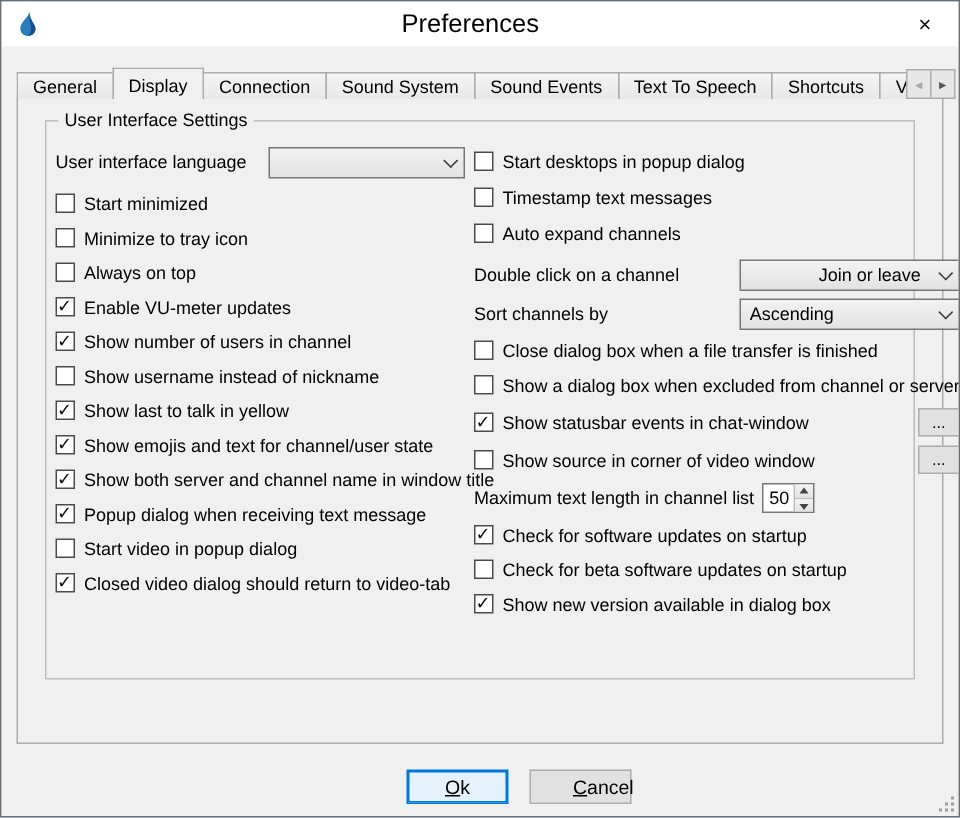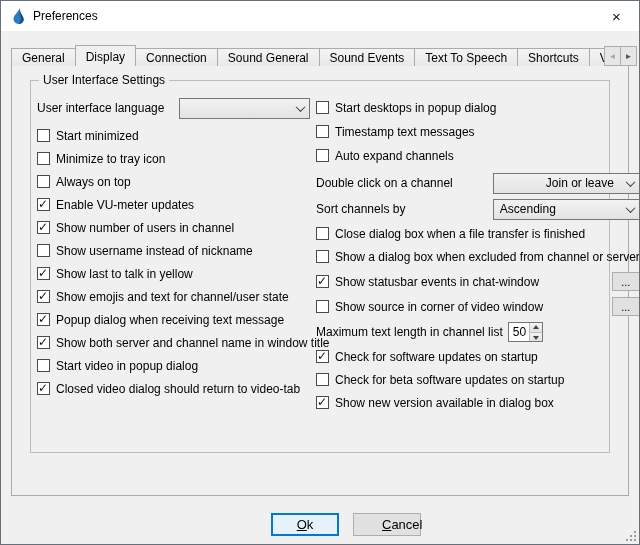--- a/index.html
+++ b/index.html
@@ -16,21 +16,21 @@
     background: #f0f0f0;
     border: 1px solid #64717c;
     overflow: hidden;
   }
   
   .titlebar {
     position: absolute; top:0; left:0; right:0; height:30px;
     background:#ffffff; display:flex; align-items:center;
   }
   .app-icon { width:17px; height:17px; margin:0 6px 0 9px; flex:none; }
-  .title-text { flex:1; font-size:12px; }
+  .title-text { flex:1; font-size:17px;text-align:center; }
   .close-btn {
     width:45px; height:30px; flex:none;
     display:flex; align-items:center; justify-content:center;
     font-size:15px; color:#111; cursor:default;
   }
   
   .dlg-body { position:absolute; top:30px; left:0; right:0; bottom:0; background:#f0f0f0; }
   
   .tabbar {
     position:absolute; top:14px; left:10px; right:22px; height:21px;
@@ -156,21 +156,21 @@
     <span class="title-text">Preferences</span>
     <span class="close-btn">×</span>
   </div>
 
   <div class="dlg-body">
 
     <div class="tabbar">
       <div class="tab">General</div>
       <div class="tab selected">Display</div>
       <div class="tab">Connection</div>
-      <div class="tab">Sound General</div>
+      <div class="tab">Sound System</div>
       <div class="tab">Sound Events</div>
       <div class="tab">Text To Speech</div>
       <div class="tab">Shortcuts</div>
       <div class="tab">Video</div>
     </div>
     <div class="tab-scroller">
       <div class="tab-scroll-btn disabled">◄</div>
       <div class="tab-scroll-btn">►</div>
     </div>
 
@@ -227,26 +227,26 @@
                   <span class="cb-lbl">Show last to talk in yellow</span>
                 </div>
 
                 <div class="cb-row">
                   <span class="cb-box checked"></span>
                   <span class="cb-lbl">Show emojis and text for channel/user state</span>
                 </div>
 
                 <div class="cb-row">
                   <span class="cb-box checked"></span>
+                  <span class="cb-lbl">Show both server and channel name in window title</span>
+                </div>
+
+                <div class="cb-row">
+                  <span class="cb-box checked"></span>
                   <span class="cb-lbl">Popup dialog when receiving text message</span>
-                </div>
-
-                <div class="cb-row">
-                  <span class="cb-box checked"></span>
-                  <span class="cb-lbl">Show both server and channel name in window title</span>
                 </div>
 
                 <div class="cb-row">
                   <span class="cb-box"></span>
                   <span class="cb-lbl">Start video in popup dialog</span>
                 </div>
 
                 <div class="cb-row">
                   <span class="cb-box checked"></span>
                   <span class="cb-lbl">Closed video dialog should return to video-tab</span>

